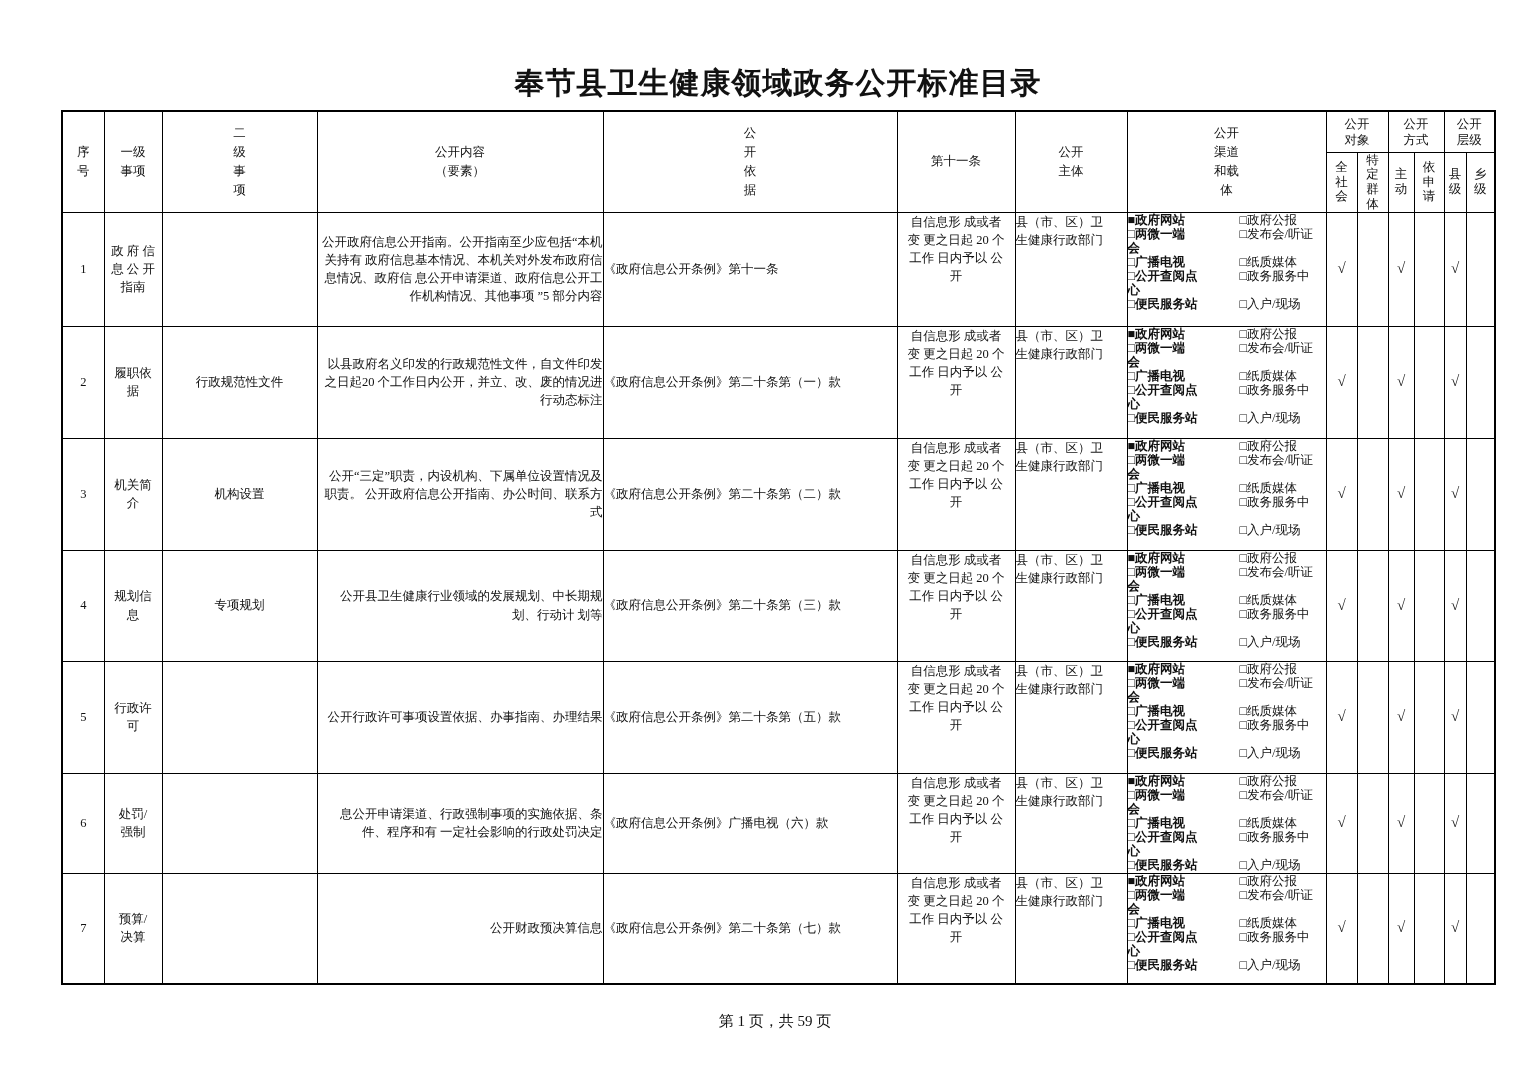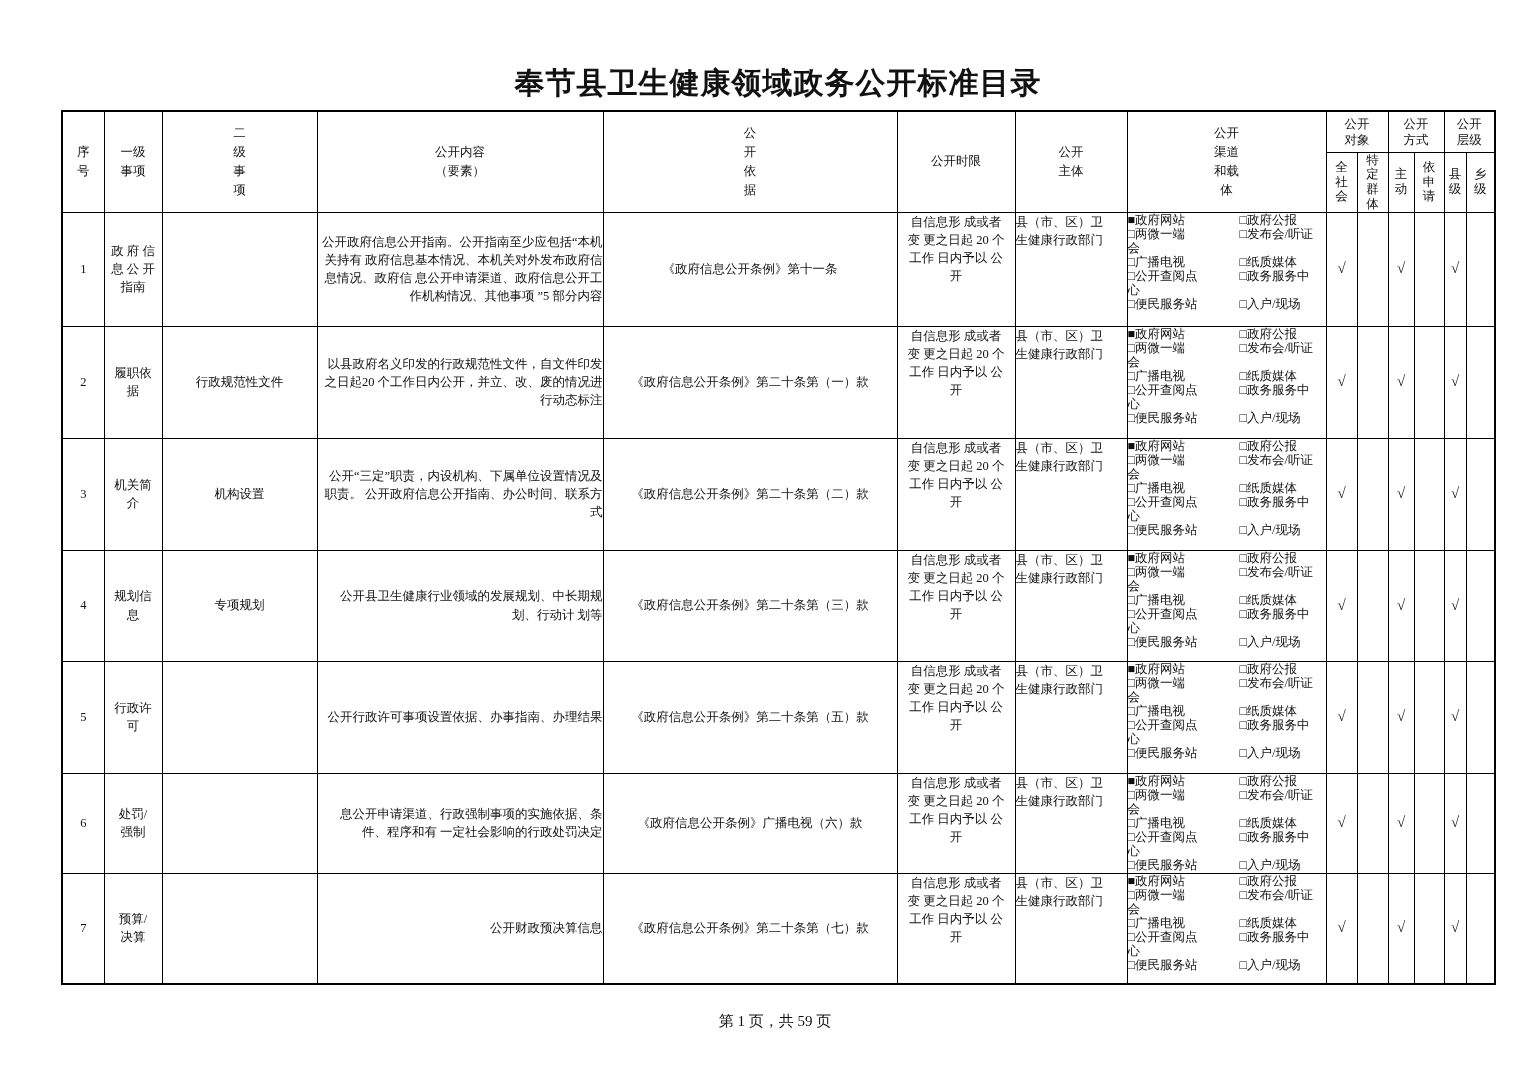--- a/index.html
+++ b/index.html
@@ -24,26 +24,26 @@
     overflow:hidden;
   }
   th{font-weight:normal;text-align:center;vertical-align:middle;white-space:pre-line;line-height:1.5;}
   th.group-th{line-height:1.3;}
   th.sub-th{line-height:1.18;}
   td{vertical-align:middle;}
   .c-seq{text-align:center;}
   .c-l1{text-align:center;white-space:pre-line;padding:0 2px;}
   .c-l2{text-align:center;padding:0 3px;}
   .c-content{text-align:right;padding:2px 6px 2px 6px;}
-  .c-basis{text-align:center;padding:0 4px;margin-top:36px;}
+  .c-basis{padding:0 4px;margin-top:36px;}
   .c-time{vertical-align:top;text-align:center;white-space:pre-line;padding:5px 3px 0 3px;}
   .c-subject{vertical-align:top;text-align:left;white-space:pre-line;padding:4px 4px 0 6px;}
   .c-channel{vertical-align:top;padding:4px 0 0 5px;}
   .ch-line{display:flex;line-height:14px;}
-  .ch-left{width:112px;flex-shrink:0;}
+  .ch-left{width:112px;flex-shrink:0;font-weight:bold;}
   .c-check{text-align:center;font-size:15px;color:#222;}
   .page-footer{
     position:absolute;left:15px;top:1012px;width:1520px;
     text-align:center;font-size:15px;
   }
 </style>
 </head>
 <body>
 
 <div class="doc-title">奉节县卫生健康领域政务公开标准目录</div>
@@ -74,21 +74,21 @@
       <th rowspan="2">二
 级
 事
 项</th>
       <th rowspan="2">公开内容
 （要素）</th>
       <th rowspan="2">公
 开
 依
 据</th>
-      <th rowspan="2">公开时限</th>
+      <th rowspan="2">第十一条</th>
       <th rowspan="2">公开
 主体</th>
       <th rowspan="2">公开
 渠道
 和载
 体</th>
       <th colspan="2" class="group-th">公开
 对象</th>
       <th colspan="2" class="group-th">公开
 方式</th>

